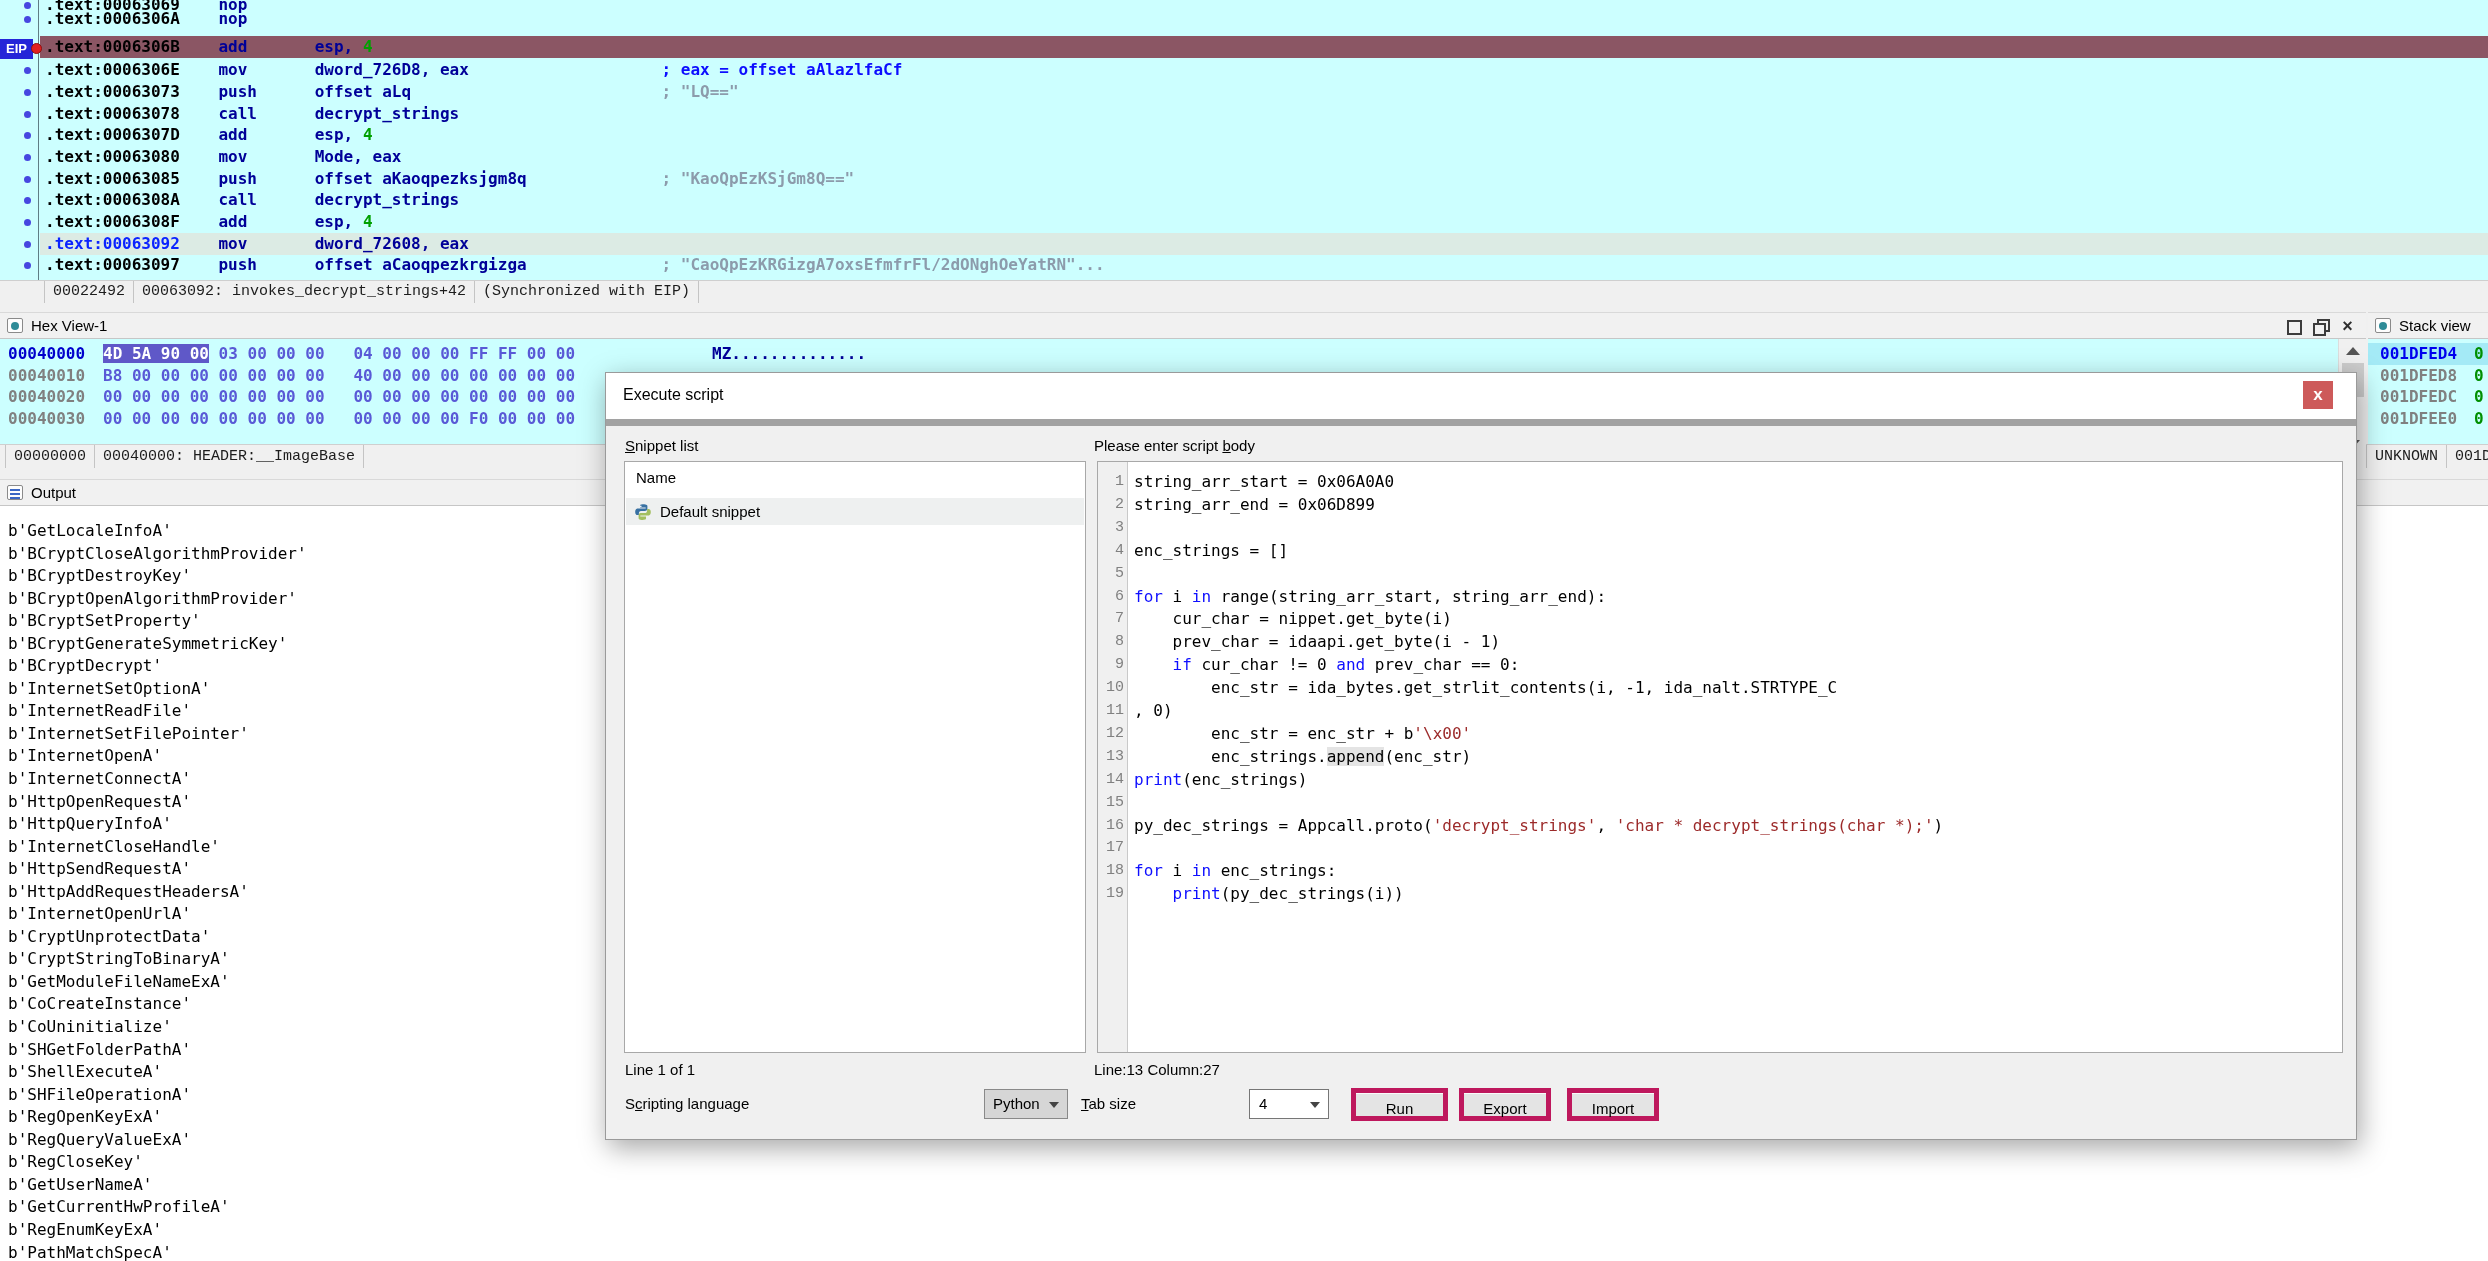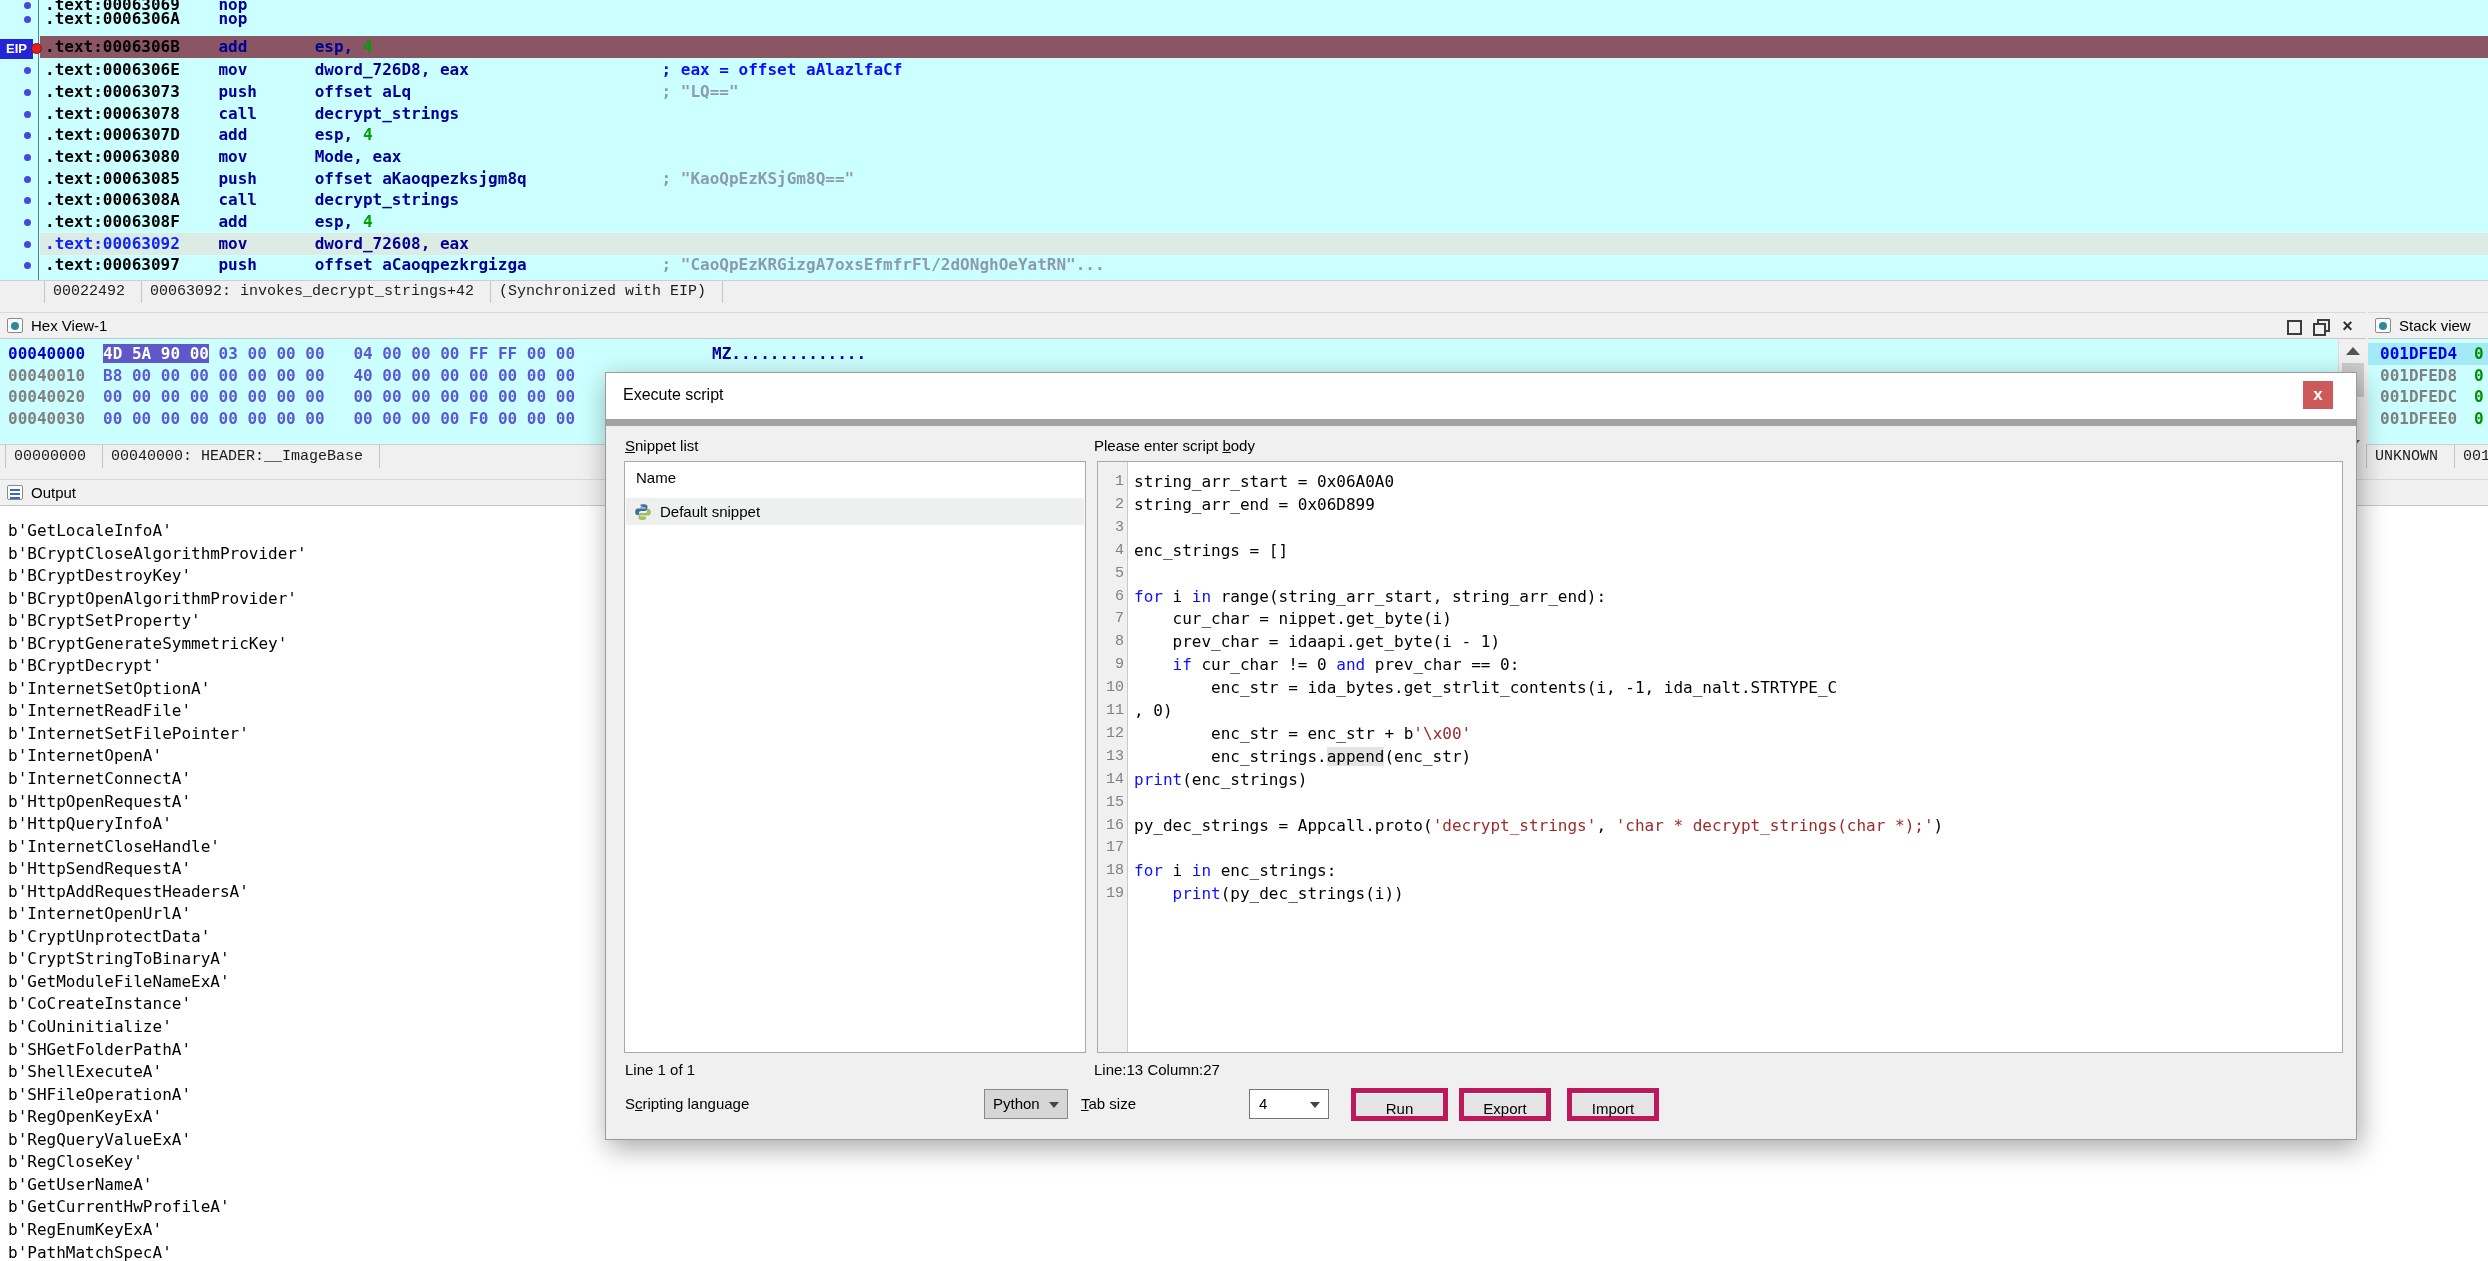--- a/index.html
+++ b/index.html
@@ -23,21 +23,21 @@
   .c-cb { color:#0d0dff; } .c-cg { color:#8c9bab; } .c-p { color:#000; }
   .dis-dot { position:absolute; left:24px; top:8px; width:7px; height:7px; border-radius:50%; background:#4646e0; }
   #dis-divider { position:absolute; left:38px; top:0; width:1px; height:281px; background:#5f7d85; }
   #eip-badge { position:absolute; left:0; top:39px; width:33px; height:20px; background:#2525d8; color:#fff;
                font-size:13px; font-weight:bold; text-align:center; line-height:20px; }
   #eip-dot { position:absolute; left:31px; top:43px; width:11px; height:11px; border-radius:50%; background:#e02020; border:1px solid #8c0f0f; }
 
   
   .statusbar { position:absolute; background:#f0f0f0; border-top:1px solid #cfcfcf; display:flex; align-items:center;
                font-size:15px; color:#1c1c1c; }
-  .statusbar .cell { border-right:1px solid #c4c4c4; padding:1px 16px 2px 8px; height:100%; display:flex; align-items:center;text-align:center; }
+  .statusbar .cell { border-right:1px solid #c4c4c4; padding:1px 8px 2px 8px; height:100%; display:flex; align-items:center;text-align:center; }
   .statusbar .cell:first-child { border-left:1px solid #c4c4c4; }
   #dis-status { left:0; top:280px; width:2488px; height:23px; padding-left:44px; }
   #hex-status { left:0; top:444px; width:2338px; height:24px; padding-left:5px; }
   #stk-status { left:2366px; top:444px; width:122px; height:24px; overflow:hidden; }
 
   
   .ptitle { position:absolute; height:27px; background:#f1f1f1; border-top:1px solid #d9d9d9; border-bottom:1px solid #c6c6c6;
             display:flex; align-items:center; font-size:15px; color:#000; }
   .picon { width:16px; height:15px; border:1px solid #8a8a8a; border-radius:2px; background:#fdfdfd;
            margin:0 8px 0 7px; position:relative; flex:0 0 auto; }

